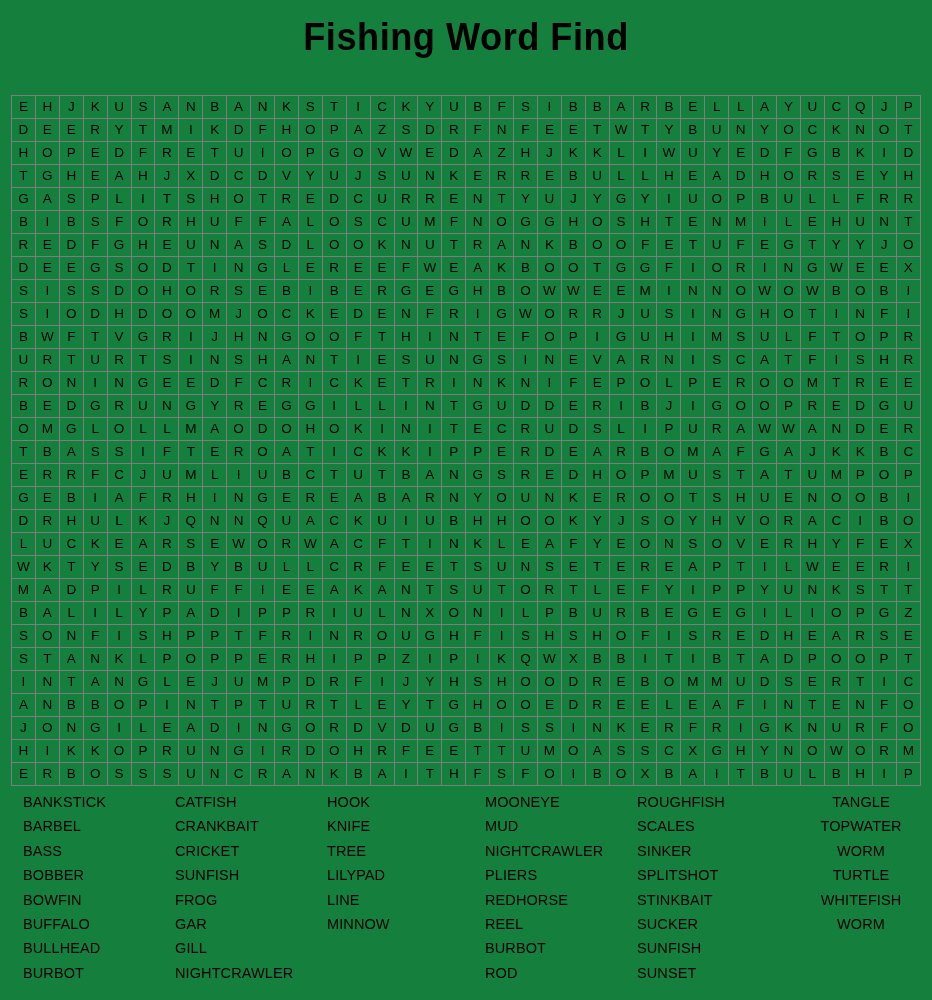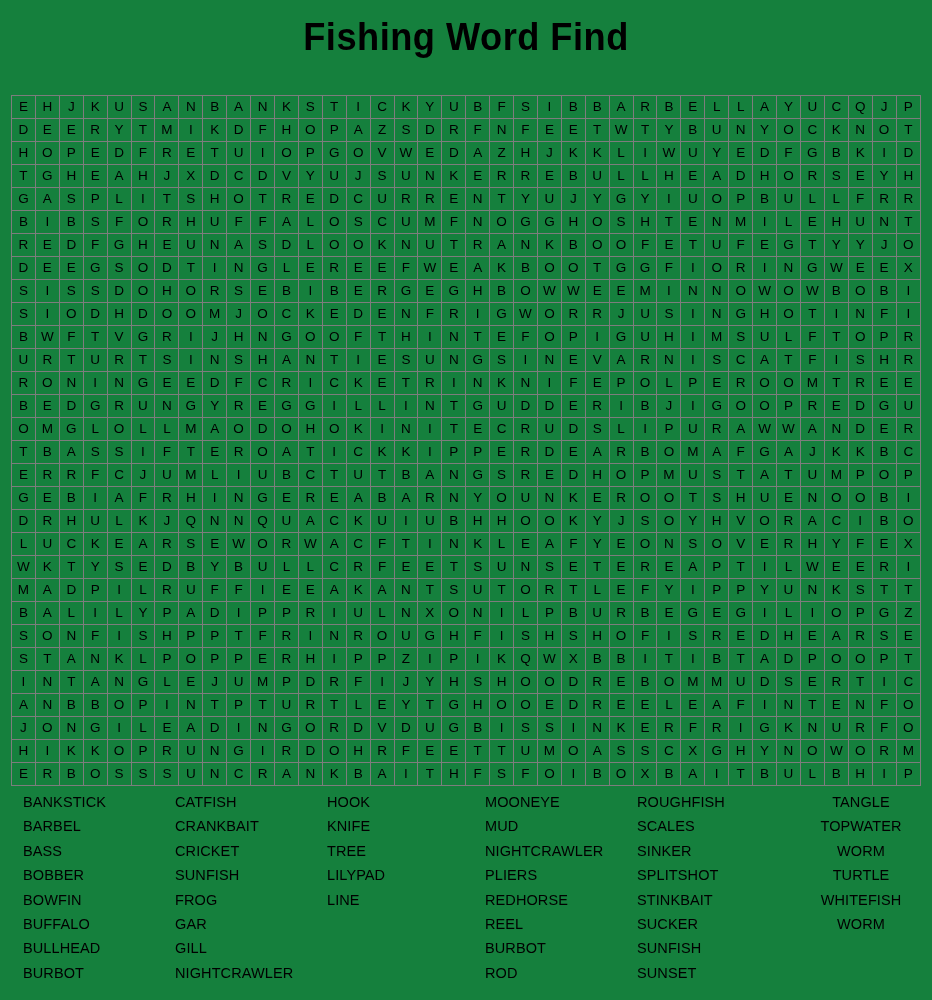--- a/index.html
+++ b/index.html
@@ -1326,20 +1326,21 @@
           <div class="word-item">GAR</div>
           <div class="word-item">GILL</div>
           <div class="word-item">NIGHTCRAWLER</div>
         </div>
         <div class="word-col c2">
           <div class="word-item">HOOK</div>
           <div class="word-item">KNIFE</div>
           <div class="word-item">TREE</div>
           <div class="word-item">LILYPAD</div>
           <div class="word-item">LINE</div>
+          <div class="word-item">MINNOW</div>
         </div>
         <div class="word-col c3">
           <div class="word-item">MOONEYE</div>
           <div class="word-item">MUD</div>
           <div class="word-item">NIGHTCRAWLER</div>
           <div class="word-item">PLIERS</div>
           <div class="word-item">REDHORSE</div>
           <div class="word-item">REEL</div>
           <div class="word-item">BURBOT</div>
           <div class="word-item">ROD</div>

